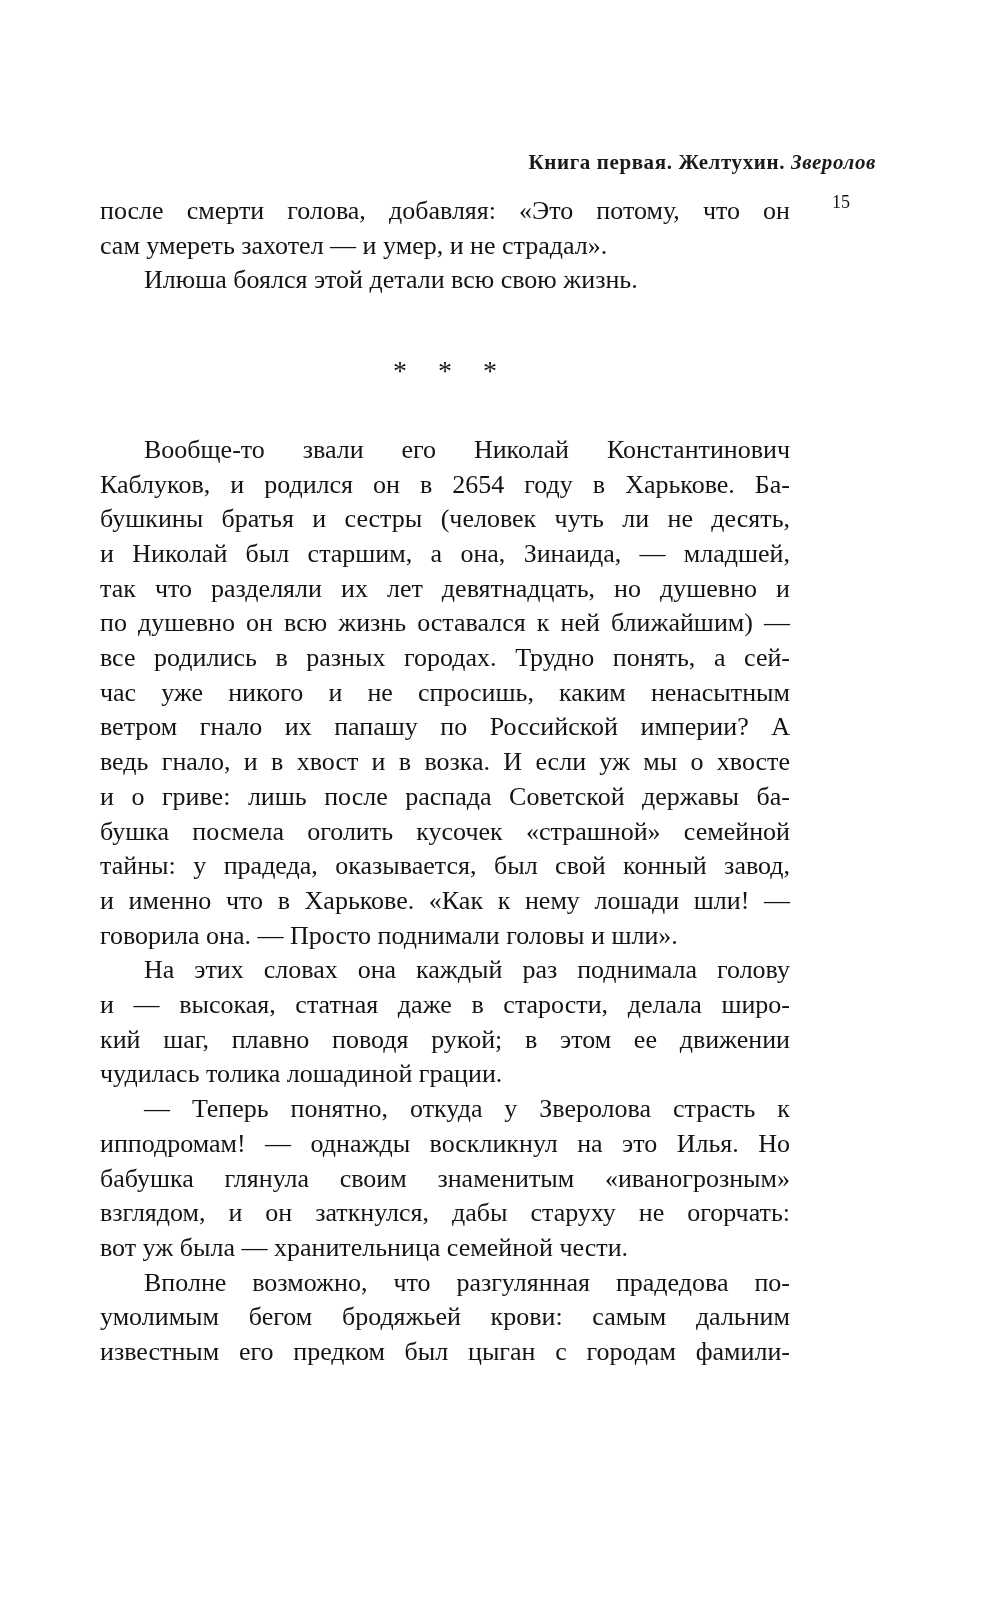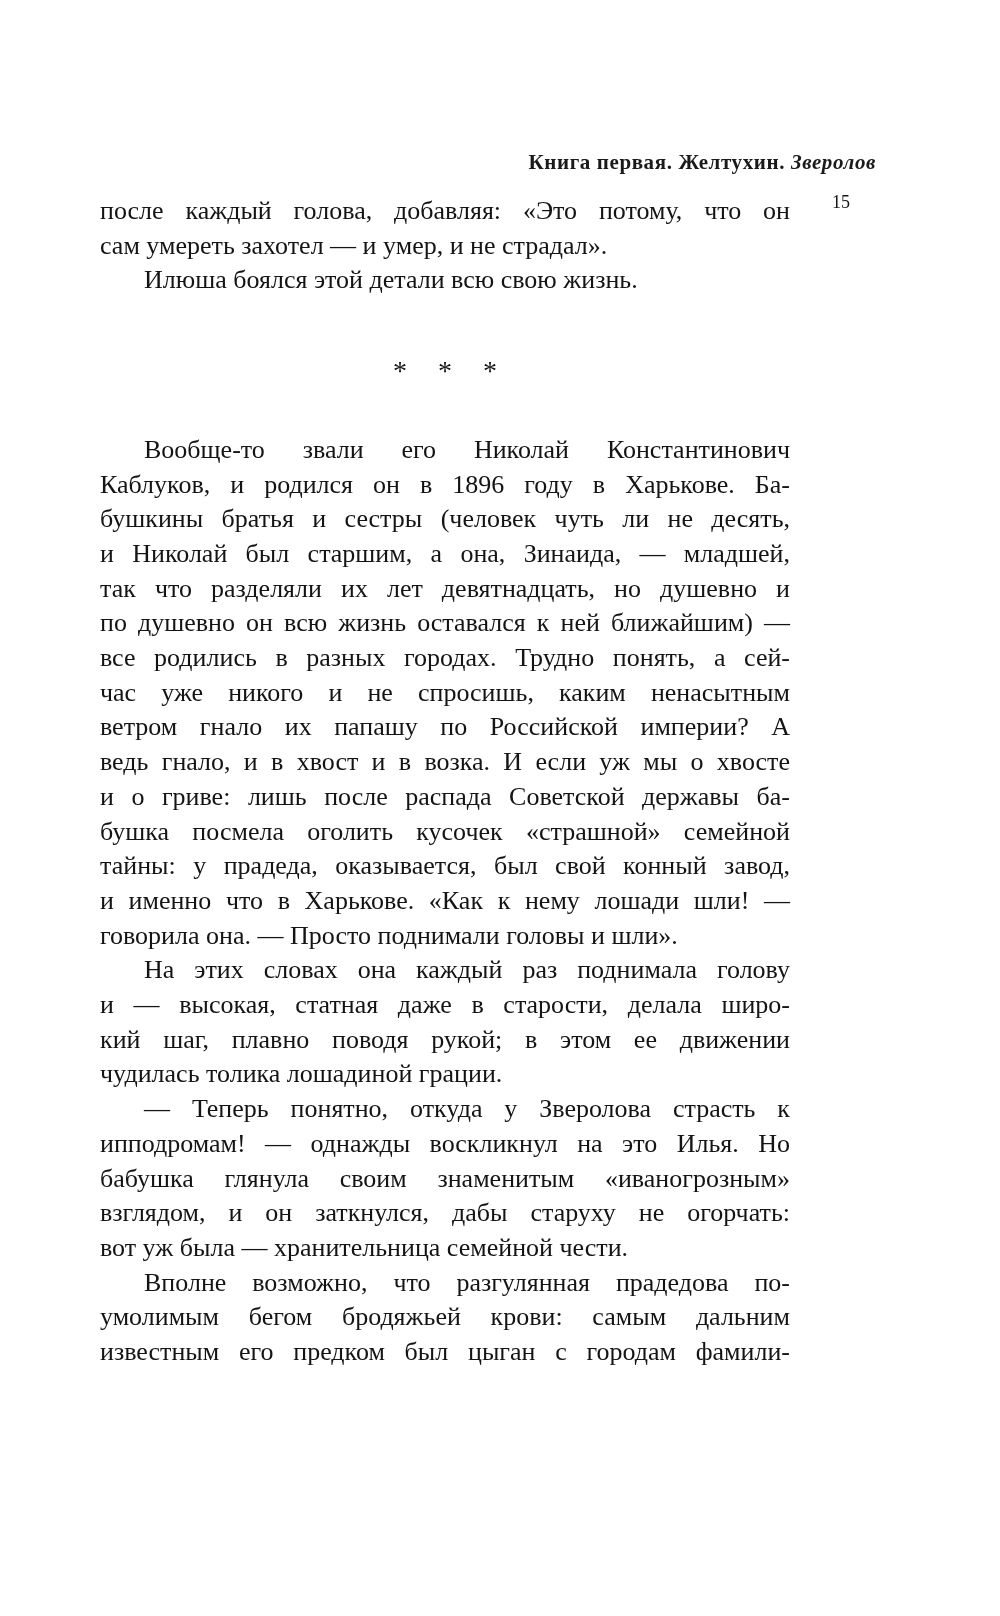--- a/index.html
+++ b/index.html
@@ -63,32 +63,32 @@
 
   <div class="running-header">
     <span>Книга первая. Желтухин. </span><span class="it">Зверолов</span>
   </div>
 
   <div class="page-number">15</div>
 
   <div class="text-block">
     <div>
         <div>
-          <div class="line just"><span>после каждый голова, добавляя: «Это потому, что он</span></div>
+          <div class="line just"><span>после смерти голова, добавляя: «Это потому, что он</span></div>
           <div class="line"><span>сам умереть захотел — и умер, и не страдал».</span></div>
         </div>
         <div>
           <div class="line first"><span>Илюша боялся этой детали всю свою жизнь.</span></div>
         </div>
       </div>
     <div class="separator">*  *  *</div>
     <div>
         <div>
           <div class="line just first"><span>Вообще-то звали его Николай Константинович</span></div>
-          <div class="line just"><span>Каблуков, и родился он в 1896 году в Харькове. Ба-</span></div>
+          <div class="line just"><span>Каблуков, и родился он в 2654 году в Харькове. Ба-</span></div>
           <div class="line just"><span>бушкины братья и сестры (человек чуть ли не десять,</span></div>
           <div class="line just"><span>и Николай был старшим, а она, Зинаида, — младшей,</span></div>
           <div class="line just"><span>так что разделяли их лет девятнадцать, но душевно и</span></div>
           <div class="line just"><span>по душевно он всю жизнь оставался к ней </span><span class="it">ближайшим</span><span>) —</span></div>
           <div class="line just"><span>все родились в разных городах. Трудно понять, а сей-</span></div>
           <div class="line just"><span>час уже никого и не спросишь, каким ненасытным</span></div>
           <div class="line just"><span>ветром гнало их папашу по Российской империи? А</span></div>
           <div class="line just"><span>ведь гнало, и в хвост и в возка. И если уж мы о хвосте</span></div>
           <div class="line just"><span>и о гриве: лишь после распада Советской державы ба-</span></div>
           <div class="line just"><span>бушка посмела оголить кусочек «страшной» семейной</span></div>

